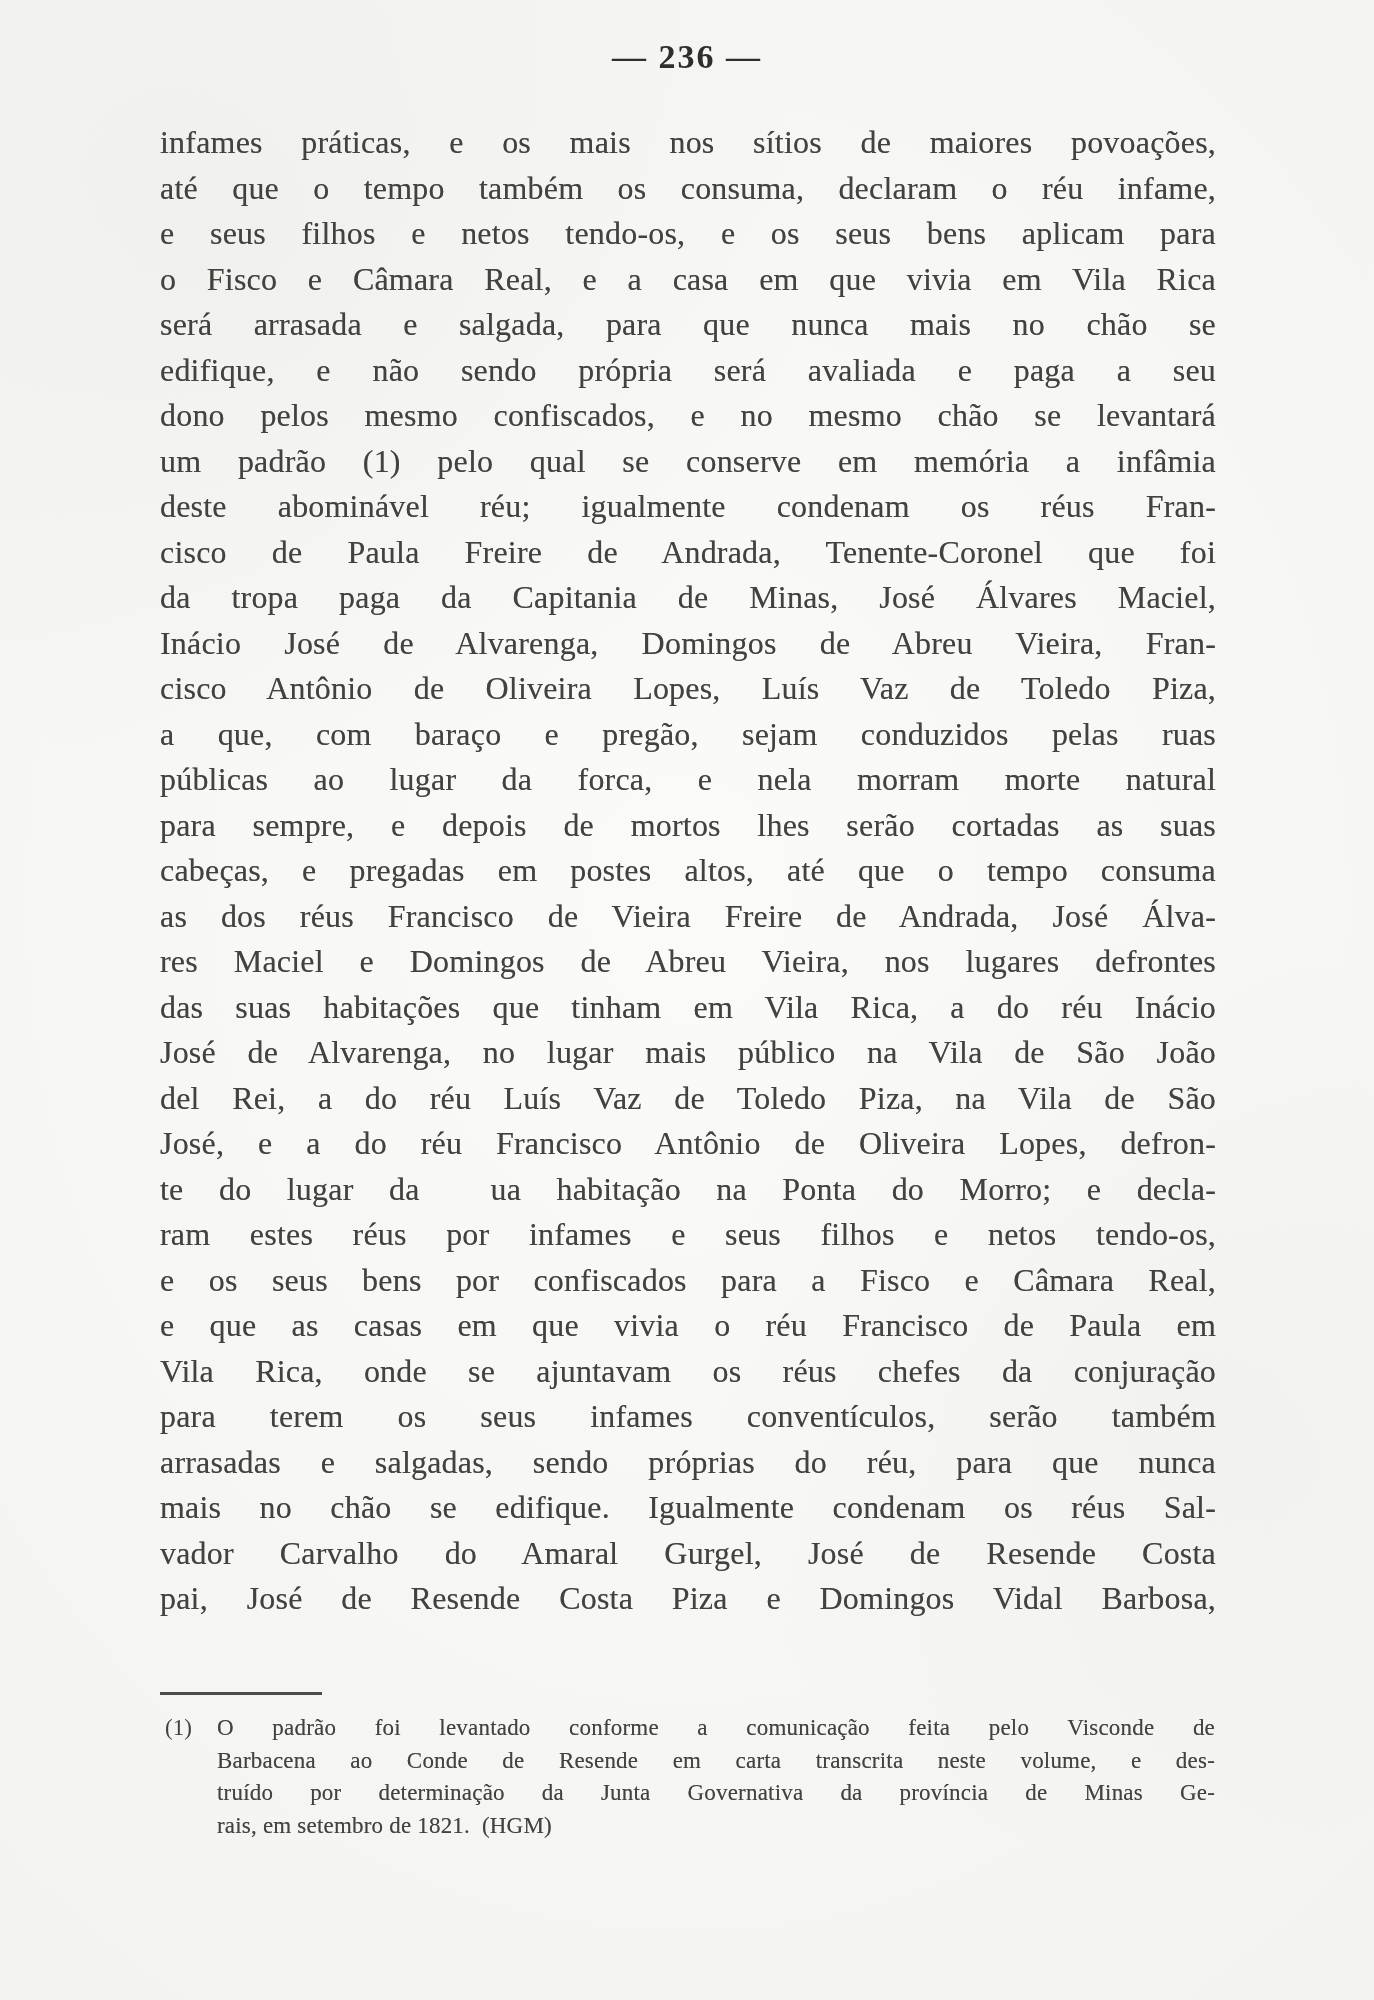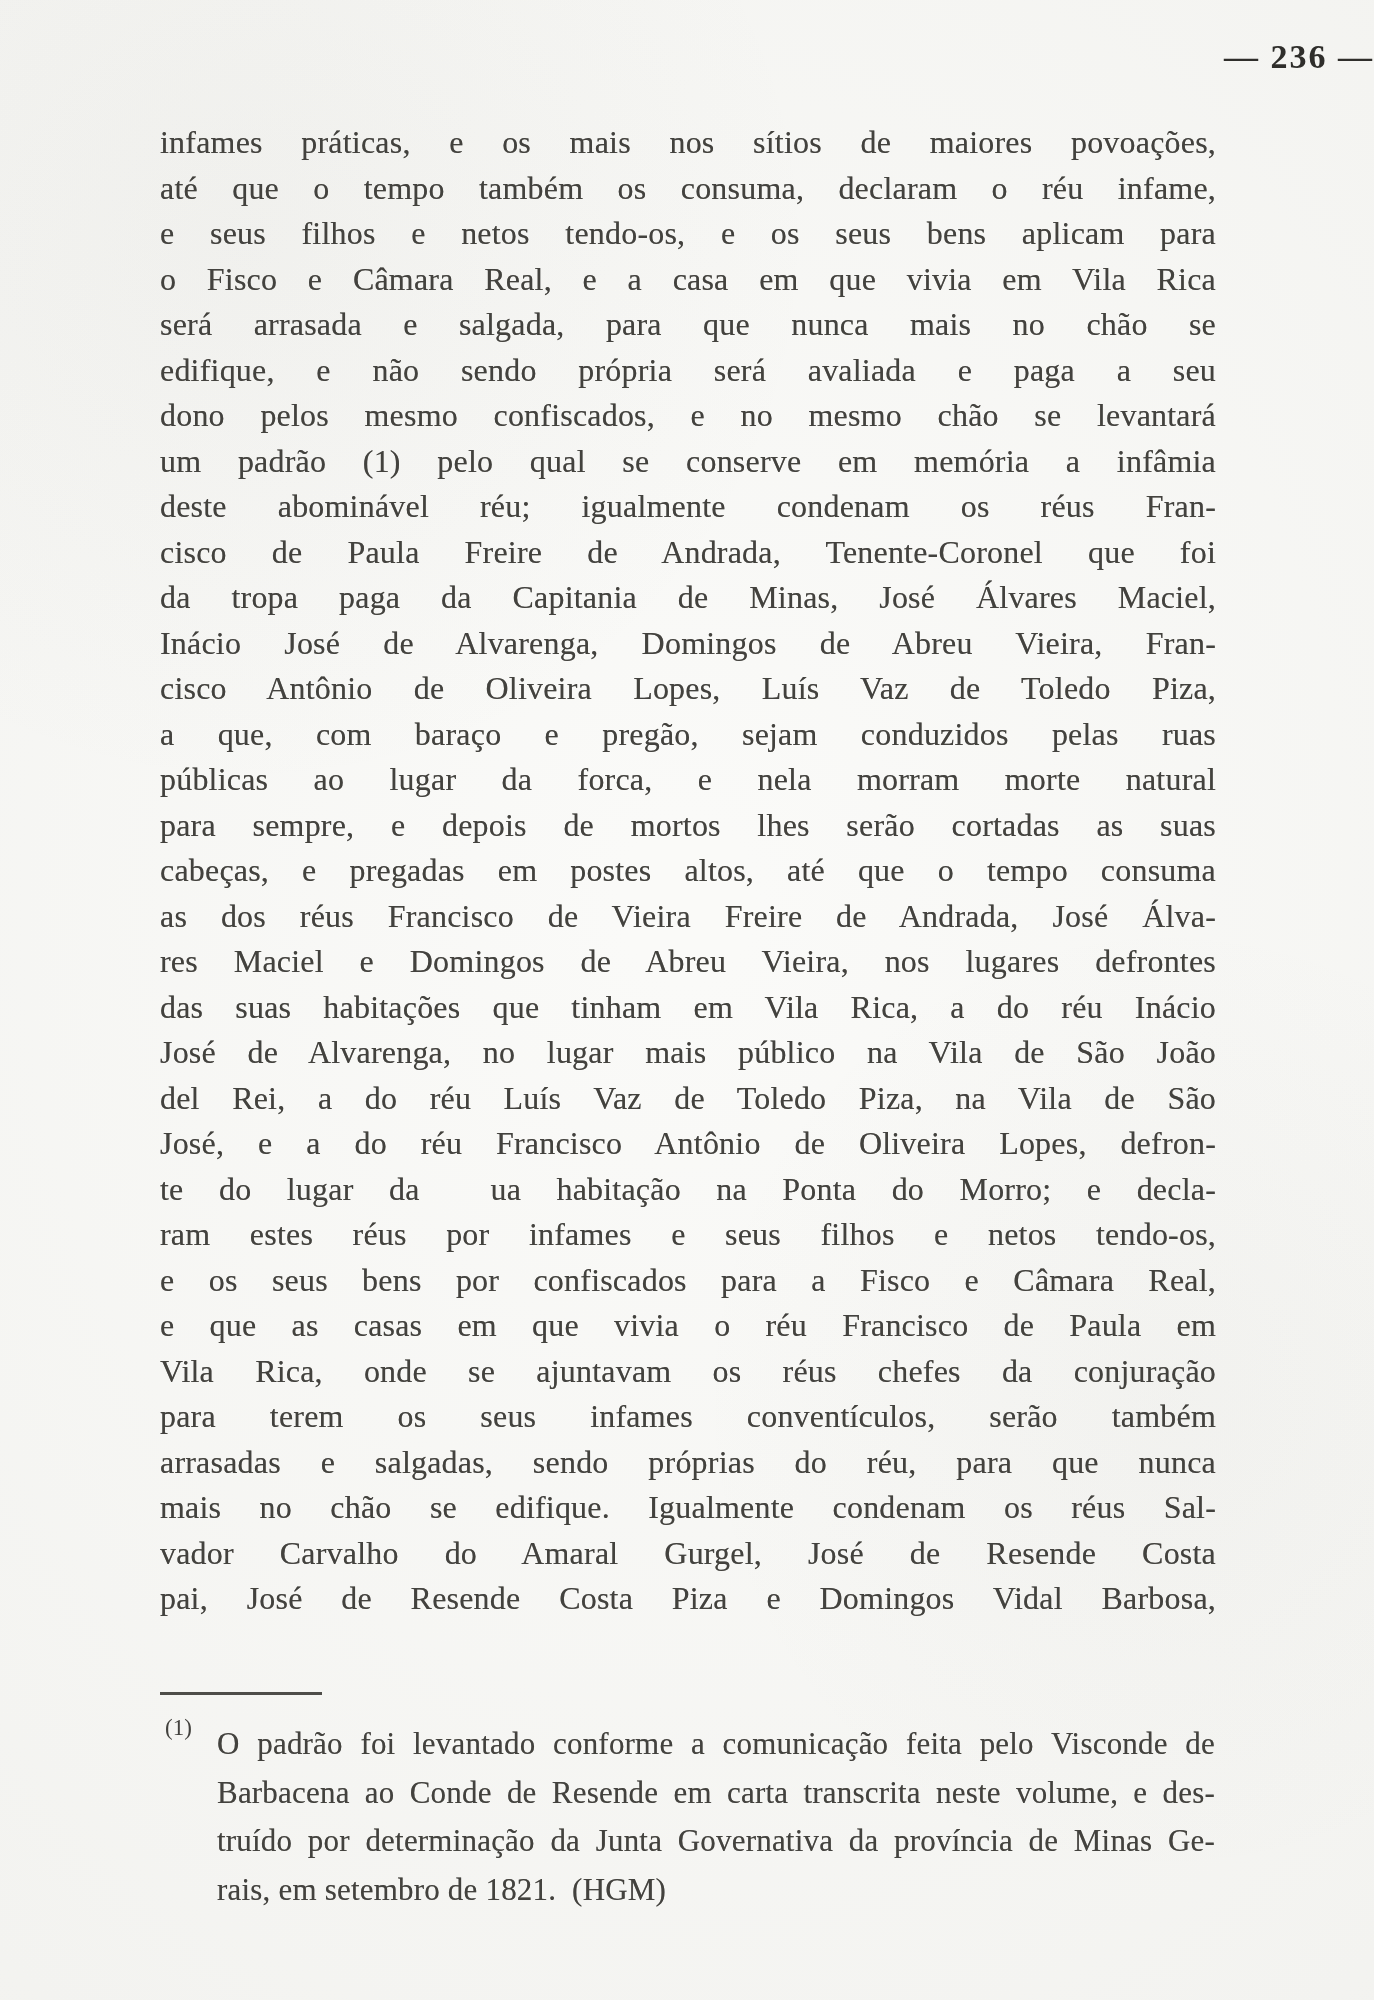--- a/index.html
+++ b/index.html
@@ -25,21 +25,21 @@
     background:
       radial-gradient(ellipse 60% 40% at 18% 12%, rgba(120,120,110,0.045), transparent 70%),
       radial-gradient(ellipse 50% 35% at 85% 70%, rgba(120,120,110,0.035), transparent 70%),
       radial-gradient(ellipse 120% 100% at 50% 45%, rgba(255,255,255,0.35), rgba(90,90,80,0.05) 95%);
   }
   .page-number {
     position: absolute;
     top: 38px;
     left: 0;
     width: 100%;
-    text-align: right;
+    text-align: center;
     font-size: 34px;
     font-weight: bold;
     letter-spacing: 2px;
     color: var(--ink-dark, #2f2e2b);
   }
   .body-text {
     position: absolute;
     top: 120px;
     left: 160px;
     width: 1056px;
@@ -72,28 +72,27 @@
     left: 0;
     top: 0;
     font-size: 23px;
     line-height: 32.5px;
     color: var(--ink, #43423e);
   }
   .footnote-lines {
     margin-left: 52px;
   }
   .footnote-line {
-    font-size: 31px;
+    font-size: 23px;
     line-height: 32.5px;
     color: var(--ink, #43423e);
     text-align: justify;
     text-align-last: justify;
     letter-spacing: 0.2px;
     text-shadow: 0 0 0.5px rgba(67,66,62,0.5);
-    margin-top: 16px;
   }
   .footnote-line.last {
     text-align-last: left;
   }
 </style>
 </head>
 <body>
 
 <div class="page">
   <div class="page-number">— 236 —</div>

